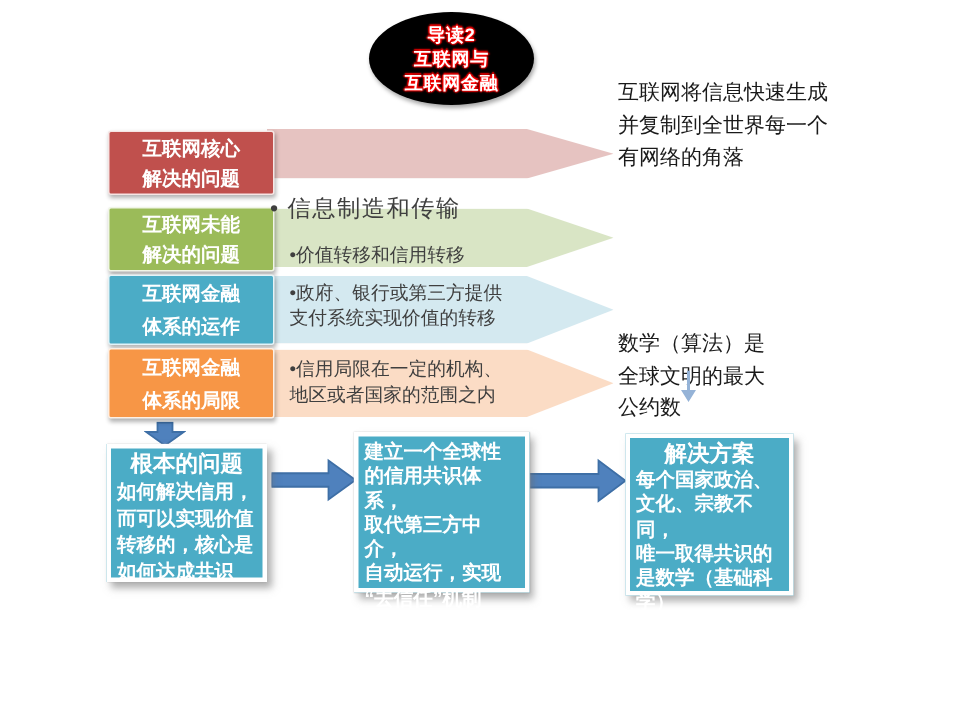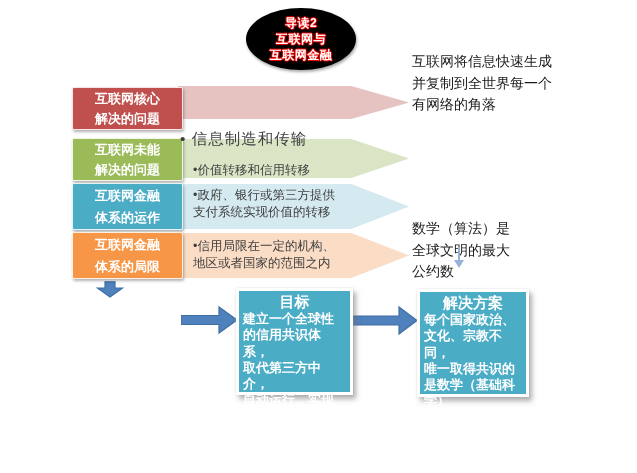--- a/index.html
+++ b/index.html
@@ -117,27 +117,33 @@
 公约数</div>
 
   <svg class="conn thin" width="14" height="22">
     <path d="M6 0 h2 v13 h4 l-5 8 -5 -8 h4 z" fill="#95B3D7"></path>
   </svg>
 
   <svg class="conn dn" width="28" height="17">
     <polygon points="9,0.8 19,0.8 19,7 26.5,7 14,16 1.5,7 9,7" stroke-width="1.2" fill="#4F81BD" stroke="#3E6FA6"></polygon>
   </svg>
 
+  <div class="bbox bb0" style="background: rgb(75, 172, 198);">
+    <div class="bb-title">根本的问题</div>
+    <div class="bb-body ml">如何解决信用，
+而可以实现价值
+转移的，核心是
+如何达成共识</div>
+  </div>
 
   <svg class="conn ha1" width="58" height="30">
     <polygon points="0,10.5 38,10.5 38,2 56,15 38,28 38,19.5 0,19.5" stroke-width="1.2" fill="#4F81BD" stroke="#3E6FA6"></polygon>
   </svg>
 
   <div class="bbox bb1" style="background: rgb(75, 172, 198);">
-    <div class="bb-title">目标</div>
     <div class="bb-body ml">建立一个全球性
 的信用共识体系，
 取代第三方中介，
 自动运行，实现
 “去信任”机制</div>
   </div>
 
   <svg class="conn ha2" width="68" height="31">
     <polygon points="0,11 48,11 48,2 66,15.5 48,29 48,20 0,20" stroke-width="1.2" fill="#4F81BD" stroke="#3E6FA6"></polygon>
   </svg>

